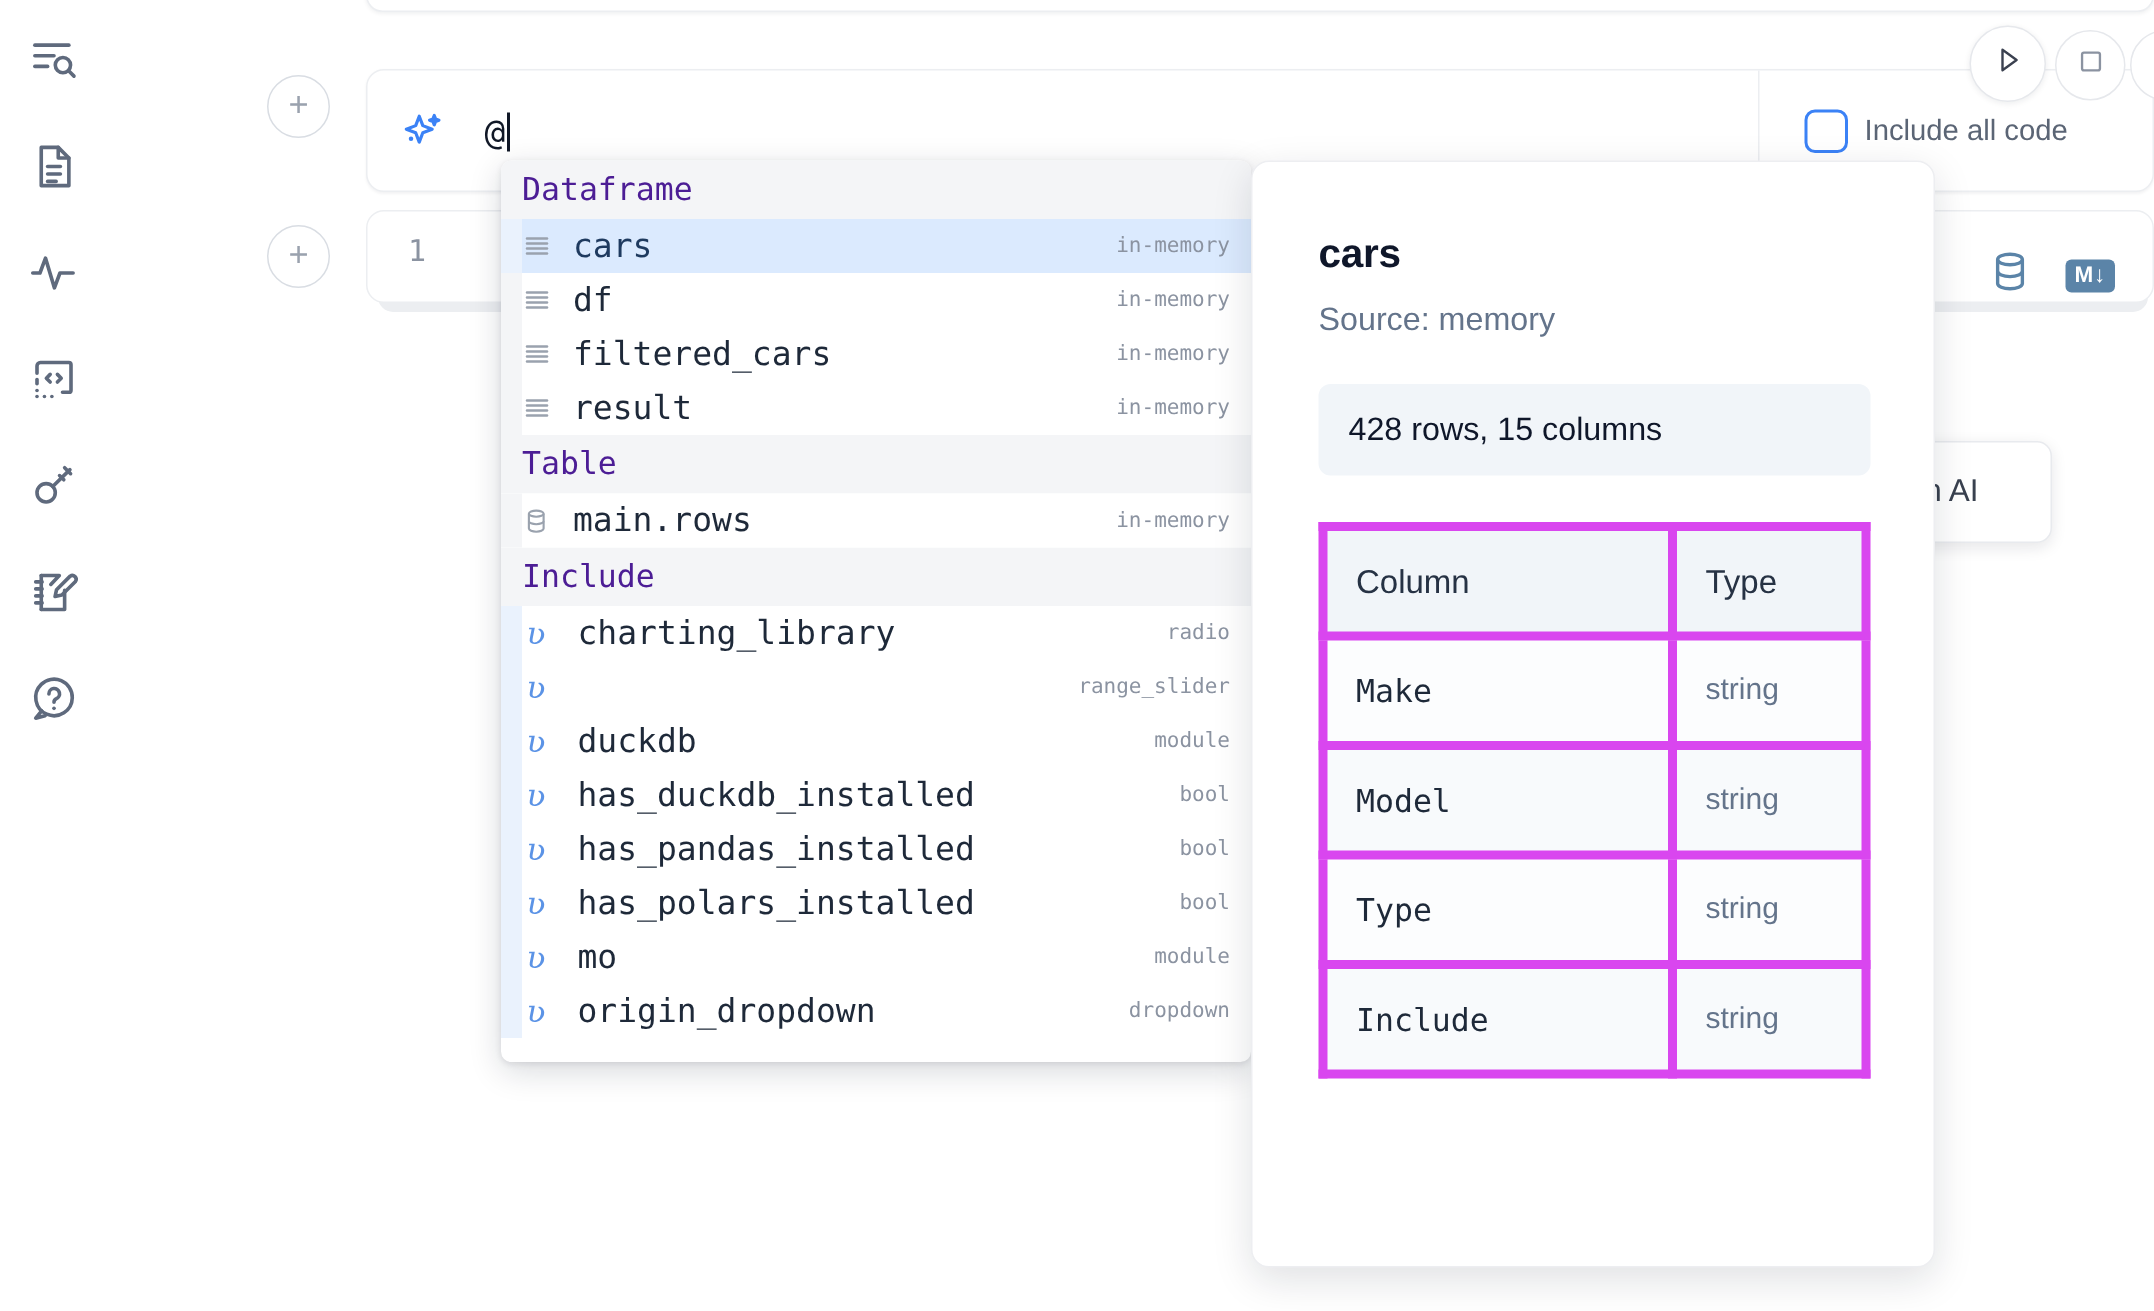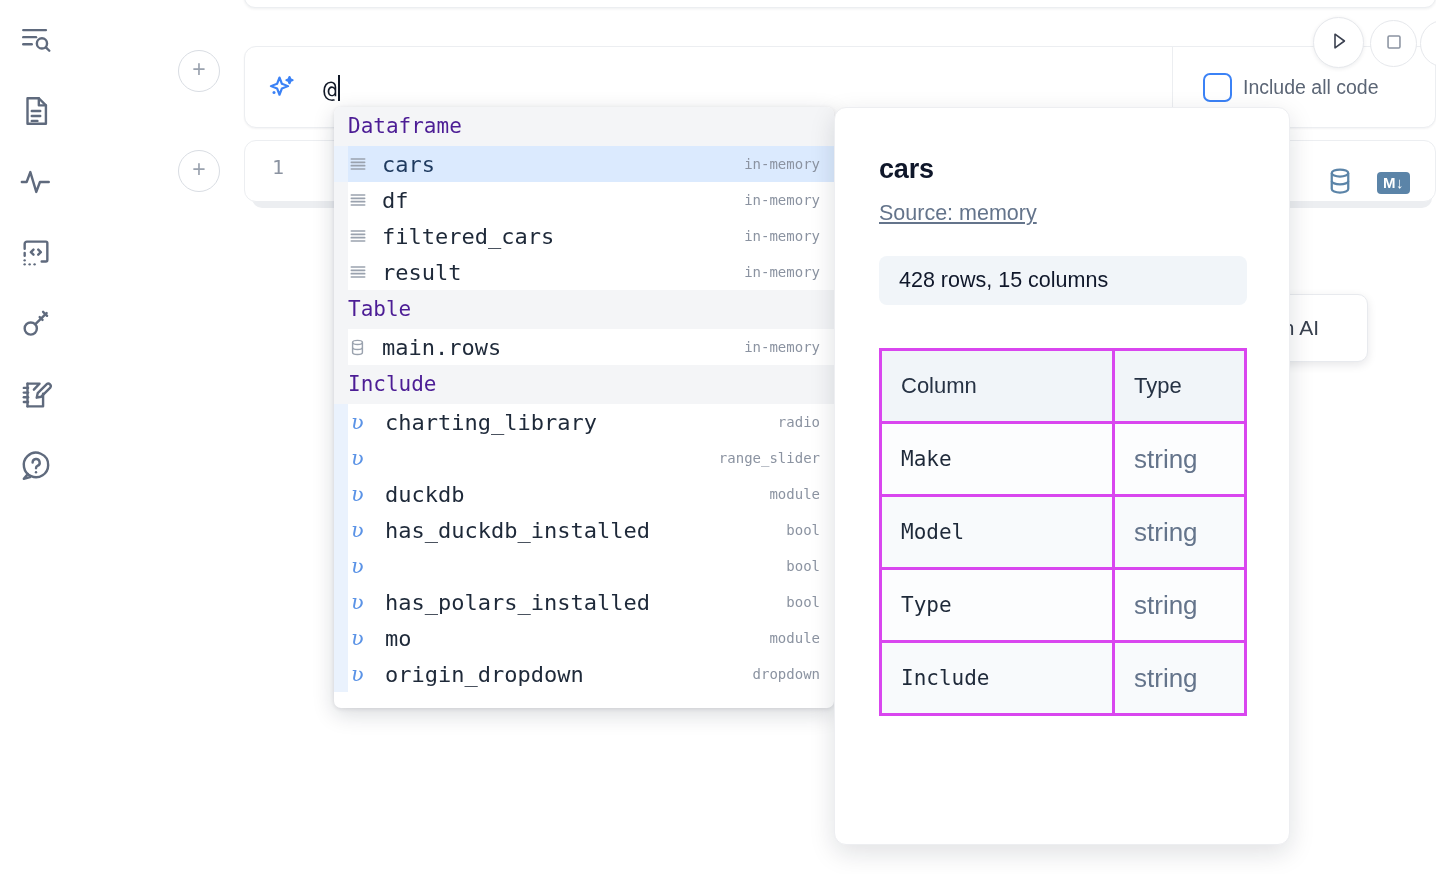--- a/index.html
+++ b/index.html
@@ -301,62 +301,61 @@
     font-size: 27px;
     font-weight: 700;
     color: #0f172a;
     letter-spacing: -.2px;
   }
   .pv-source {
     position: absolute;
     left: 44px; top: 93px;
     font-size: 21.5px;
     color: #64748b;
-    text-decoration: underline;
   }
   .pv-chip {
     position: absolute;
     left: 44px; top: 148px;
-    width: 368px; height: 49px;
+    width: 368px; height: 61px;
     background: #f1f5f9;
     border-radius: 8px;
     display: flex;
     align-items: center;
     padding-left: 20px;
     box-sizing: border-box;
     font-size: 21.5px;
     color: #0f172a;
   }
   .pv-table {
     position: absolute;
     left: 44px; top: 240px;
     width: 368px;
     border-collapse: collapse;
     table-layout: fixed;
   }
   .pv-table th, .pv-table td {
-    border: 3px solid #d946ef;
+    border: 6px solid #d946ef;
     text-align: left;
     padding: 0 0 0 19px;
     height: 73px;
     box-sizing: border-box;
   }
   .pv-table th {
     background: #f1f5f9;
     font-size: 22px;
     font-weight: 400;
     color: #263244;
   }
   .pv-table td.col {
     font-family: "DejaVu Sans Mono", monospace;
     font-size: 21px;
     color: #1e2939;
   }
   .pv-table td.typ {
-    font-size: 26px;
+    font-size: 20px;
     color: #64748b;
   }
   .pv-table tr:nth-child(odd) td { background: #fcfdfe; }
   .pv-table tr:nth-child(even) td { background: #f8fafc; }
   .pv-table th:first-child, .pv-table td:first-child { width: 233px; }
 </style>
 </head>
 <body>
 
 <div class="rail">
@@ -584,20 +583,21 @@
       <span class="ac-name">duckdb</span>
       <span class="ac-type">module</span>
     </div>
     <div class="ac-item varrow">
       <span class="ac-ico vsym">ʋ</span>
       <span class="ac-name">has_duckdb_installed</span>
       <span class="ac-type">bool</span>
     </div>
     <div class="ac-item varrow">
       <span class="ac-ico vsym">ʋ</span>
+      <span class="ac-name">has_pandas_installed</span>
       <span class="ac-type">bool</span>
     </div>
     <div class="ac-item varrow">
       <span class="ac-ico vsym">ʋ</span>
       <span class="ac-name">has_polars_installed</span>
       <span class="ac-type">bool</span>
     </div>
     <div class="ac-item varrow">
       <span class="ac-ico vsym">ʋ</span>
       <span class="ac-name">mo</span>

